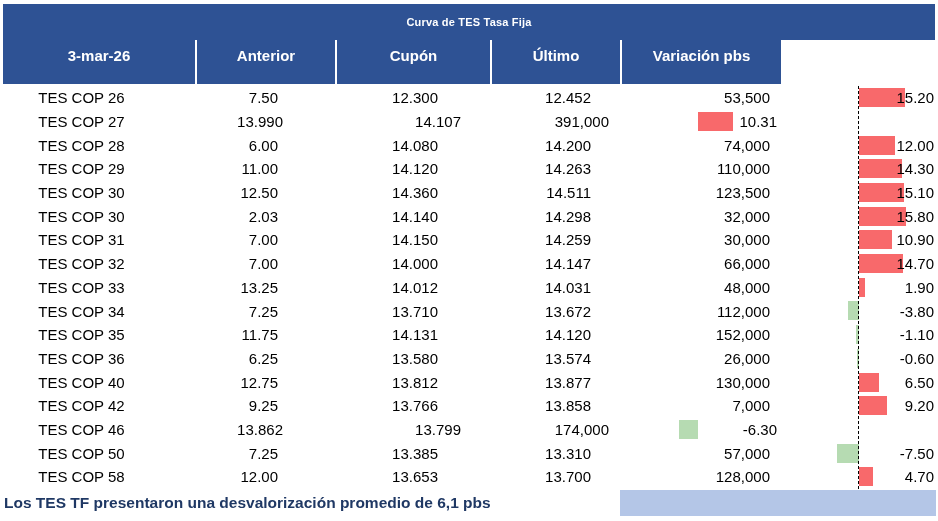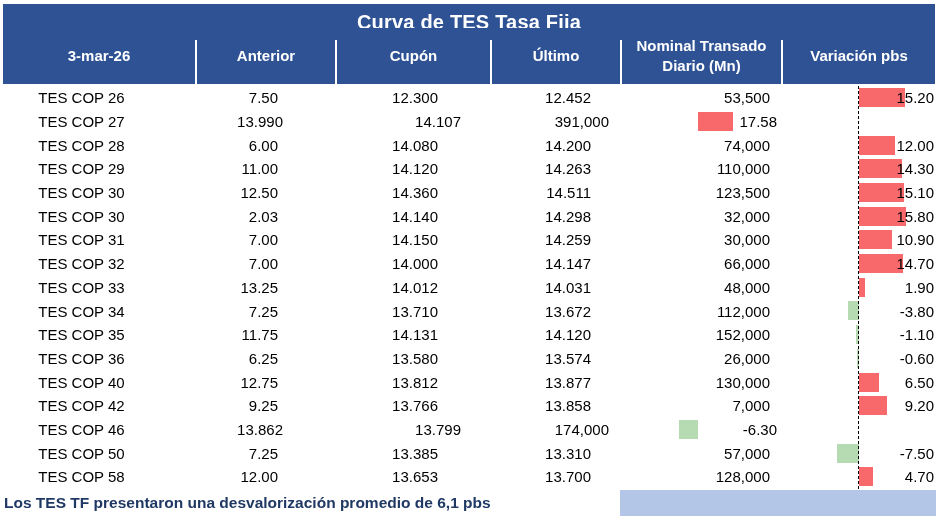--- a/index.html
+++ b/index.html
@@ -8,21 +8,21 @@
   .sheet {
     position: relative;
     width: 938px; height: 521px;
     background: #ffffff;
     overflow: hidden;
   }
   
   .title-bar {
     position: absolute; top: 4px; left: 3px; right: 3px; height: 36px;
     background: var(--navy);
-    color: #ffffff; font-weight: bold; font-size: 20px;
+    color: #ffffff; font-weight: bold; font-size: 11px;
     display: flex; align-items: center; justify-content: center;
     letter-spacing: 0.2px;
   }
   
   .header-row {
     position: absolute; top: 28px; left: 3px; height: 56px;
     display: grid;
     grid-template-columns: 192px 138px 153px 128px 159px 152px;
     column-gap: 2px;
   }
@@ -88,21 +88,20 @@
 
 <div class="sheet">
 
   <div class="title-bar">Curva de TES Tasa Fija</div>
 
   <div class="header-row">
     <div class="h-cell">3-mar-26</div>
     <div class="h-cell">Anterior</div>
     <div class="h-cell">Cupón</div>
     <div class="h-cell">Último</div>
-    <div class="h-cell">Nominal Transado Diario (Mn)</div>
     <div class="h-cell">Variación pbs</div>
   </div>
 
   <div class="table-body">
     <div class="zero-baseline"></div>
   <div class="t-row">
         <div class="c-name">TES COP 26</div>
         <div class="c-cupon">7.50</div>
         <div class="c-anterior">12.300</div>
         <div class="c-ultimo">12.452</div>
@@ -112,21 +111,21 @@
           <div class="var-label">15.20</div>
         </div>
       </div>
       <div class="t-row">
         <div class="c-name">TES COP 27</div>
         <div class="c-anterior">13.990</div>
         <div class="c-ultimo">14.107</div>
         <div class="c-nominal">391,000</div>
         <div class="c-var">
           <div class="var-bar pos" style="width: 35.1px; left: 78px;"></div>
-          <div class="var-label">17.58</div>
+          <div class="var-label">10.31</div>
         </div>
       </div>
       <div class="t-row">
         <div class="c-name">TES COP 28</div>
         <div class="c-cupon">6.00</div>
         <div class="c-anterior">14.080</div>
         <div class="c-ultimo">14.200</div>
         <div class="c-nominal">74,000</div>
         <div class="c-var">
           <div class="var-bar pos" style="width: 36px; left: 78px;"></div>

